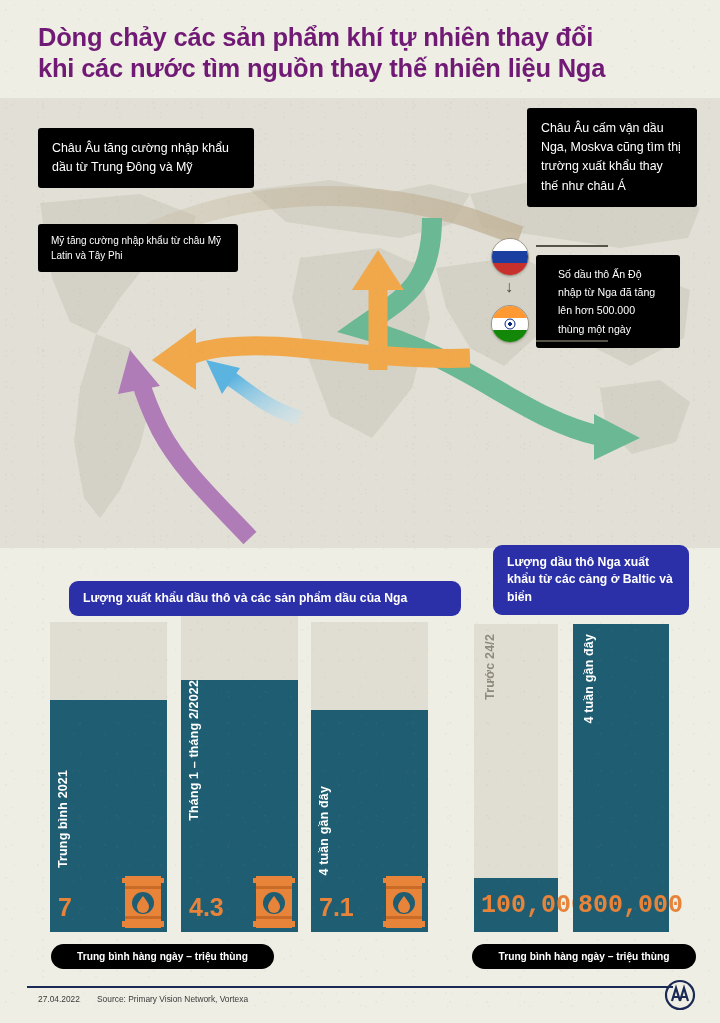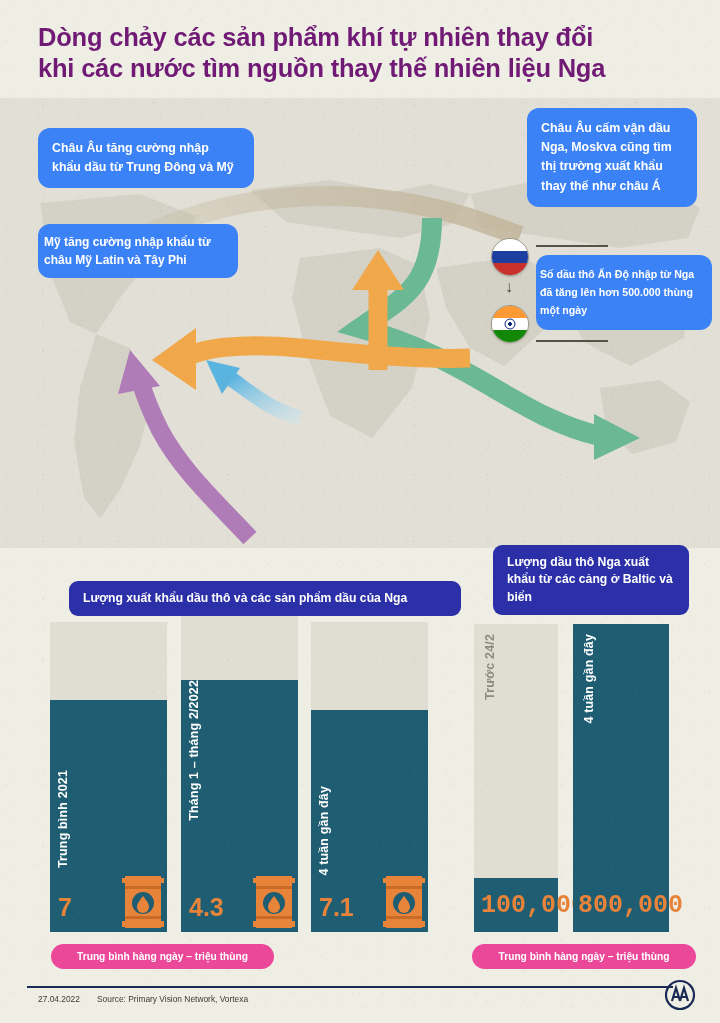--- a/index.html
+++ b/index.html
@@ -45,36 +45,36 @@
   .map {
     position: absolute; left: 0; top: 98px; width: 720px; height: 450px;
     background: #e2e0d6;
     overflow: hidden;
   }
   .map svg { position: absolute; left: 0; top: 0; }
 
   
   .callout {
     position: absolute;
-    background: #3b82f6;
+    background: #000000;
     color: #ffffff;
-    border-radius: 12px;
+    border-radius: 3px;
     font-size: 12.4px;
     line-height: 1.55;
-    font-weight: bold;
+    font-weight: normal;
     padding: 11px 14px;
     z-index: 6;
   }
-  .callout.small { font-size: 12px; line-height: 1.5; padding: 9px 6px; }
+  .callout.small { font-size: 10px; line-height: 1.5; padding: 9px 13px; }
 
   #callout-eu-imports { left: 38px; top: 128px; width: 216px; }
   #callout-us-imports { left: 38px; top: 224px; width: 200px; }
   #callout-eu-embargo { left: 527px; top: 108px; width: 170px; }
-  #callout-india      { left: 536px; top: 255px; width: 176px; font-size: 10.6px;
-                        line-height: 1.72; padding: 10px 4px; }
+  #callout-india      { left: 536px; top: 255px; width: 144px; font-size: 10.6px;
+                        line-height: 1.72; padding: 10px 22px; }
 
   
   .flag {
     position: absolute; width: 38px; height: 38px; border-radius: 50%;
     overflow: hidden; border: 1.5px solid #9a9788; z-index: 7;
     box-shadow: 0 1px 2px rgba(0,0,0,.15);
   }
   #flag-russia { left: 491px; top: 238px; }
   #flag-india  { left: 491px; top: 305px; }
   .flag .band { width: 100%; height: 33.34%; }
@@ -103,21 +103,21 @@
     font-size: 12.2px; font-weight: bold;
     padding: 9px 14px; line-height: 1.42;
     z-index: 5;
     margin-left: 21px;
   }
   #chart-title-left  { left: 48px;  top: 581px; width: 392px; }
   #chart-title-right { left: 472px; top: 545px; width: 196px; }
 
   .caption {
     position: absolute;
-    background: #ec4899; color:#fff;
+    background: #000000; color:#fff;
     border-radius: 13px;
     font-size: 10.2px; font-weight: bold;
     padding: 7px 16px; text-align:center;
     z-index: 5;
   }
   #caption-left  { left: 51px;  top: 944px; width: 223px; }
   #caption-right { left: 472px; top: 944px; width: 224px; }
 
   .bar-track { position: absolute; background: #e0ded3; }
   .bar-fill  { position: absolute; background: #1f5e72; }

